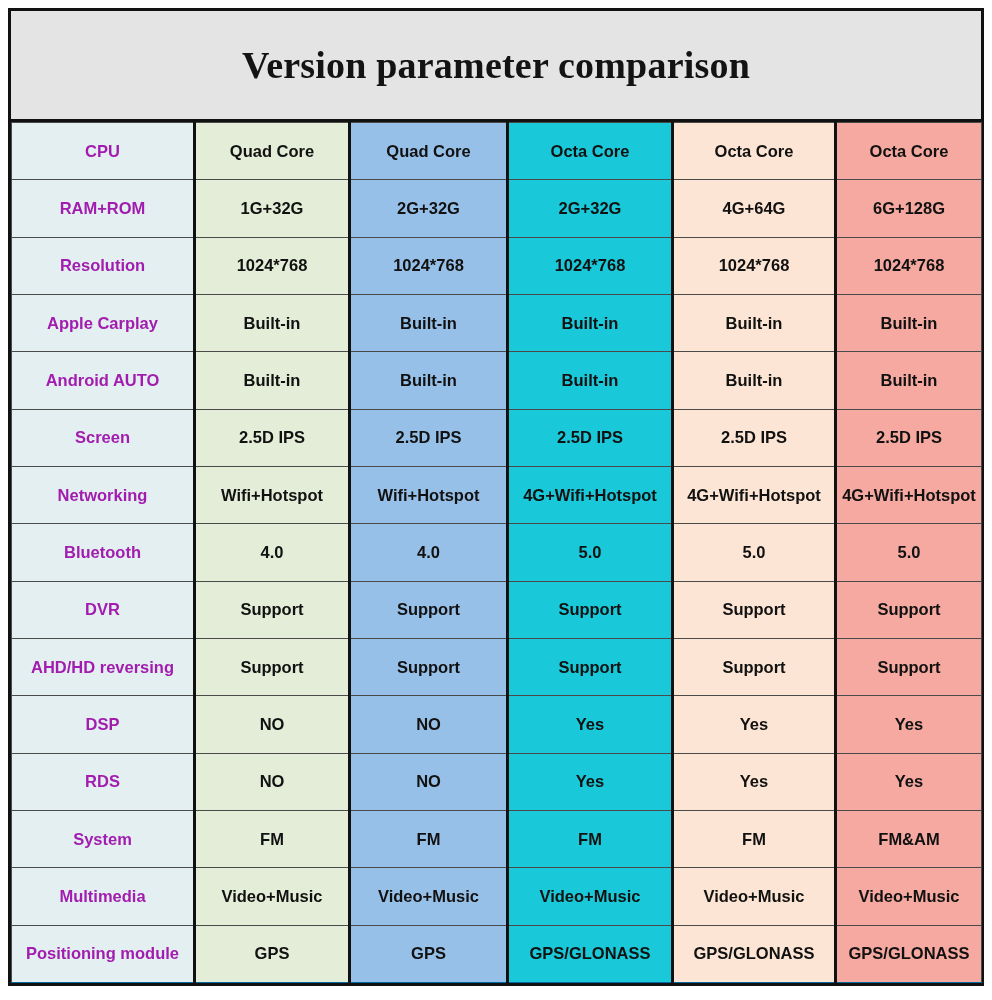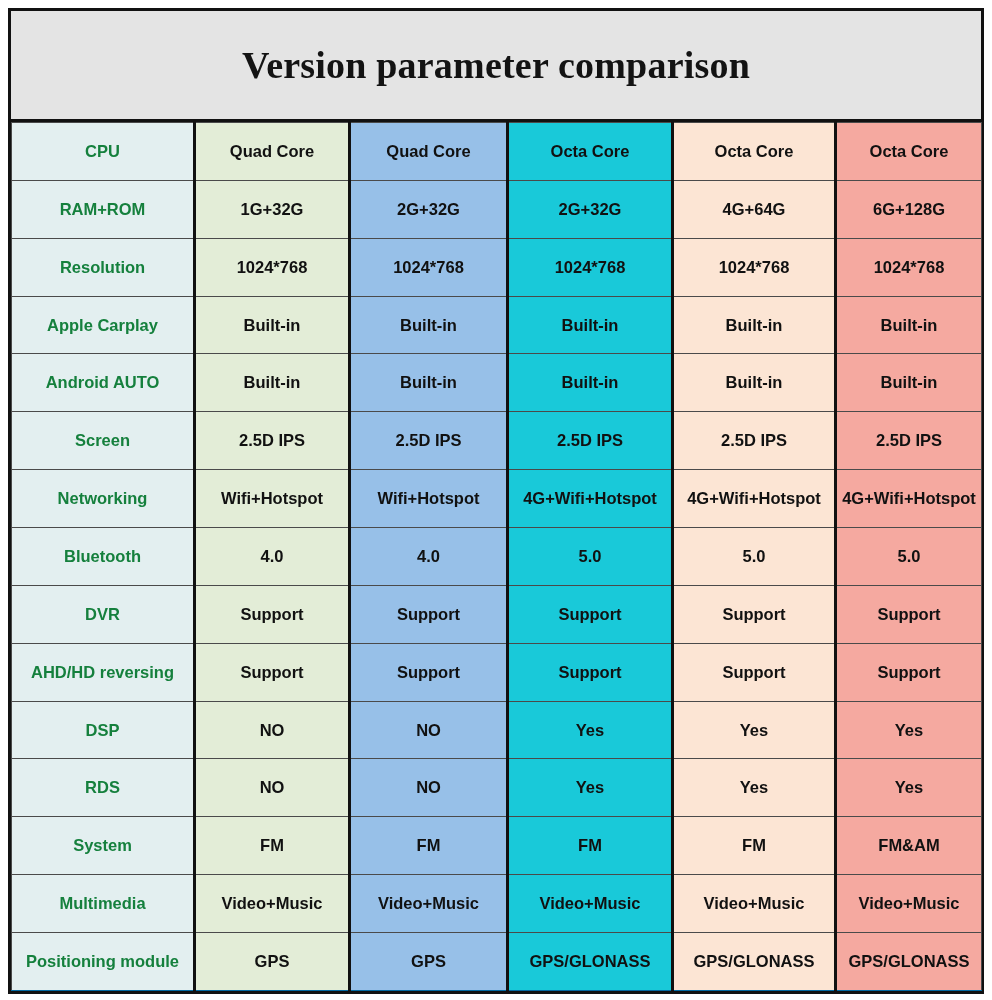--- a/index.html
+++ b/index.html
@@ -11,21 +11,21 @@
     width: 992px;
     height: 1000px;
     font-family: "Liberation Sans", sans-serif;
     overflow: hidden;
   }
   #page {
     position: relative;
     width: 992px;
     height: 1000px;
     box-sizing: border-box;
-    padding: 8px 8px 6px 8px;
+    padding: 8px 8px 14px 8px;
     background: #ffffff;
   }
   .sheet {
     width: 100%;
     height: 100%;
     box-sizing: border-box;
     border: 3px solid #111111;
     display: flex;
     flex-direction: column;
     background: #ffffff;
@@ -88,21 +88,21 @@
 
   table.cmp tr.head-row td.col-label { background: #dde9f7; }
   table.cmp tr.head-row td.col-a { background: #e3ecd6; }
   table.cmp tr.head-row td.col-b { background: #97c0e8; }
   table.cmp tr.head-row td.col-c { background: #19c9d9; }
   table.cmp tr.head-row td.col-d { background: #fce5d4; }
   table.cmp tr.head-row td.col-e { background: #f5a9a0; }
 
   table.cmp tr.data-row td.col-label {
     background: #e3eff0;
-    color: #15803d;
+    color: #a21caf;
     font-size: 16.5px;
   }
   table.cmp tr.data-row td.col-a { background: #e3edd7; }
   table.cmp tr.data-row td.col-b { background: #97c0e8; }
   table.cmp tr.data-row td.col-c { background: #19c9d9; }
   table.cmp tr.data-row td.col-d { background: #fce5d4; }
   table.cmp tr.data-row td.col-e { background: #f5a9a0; }
 
   table.cmp tr:last-child td { border-bottom: 1px solid #0369a1; }
 

